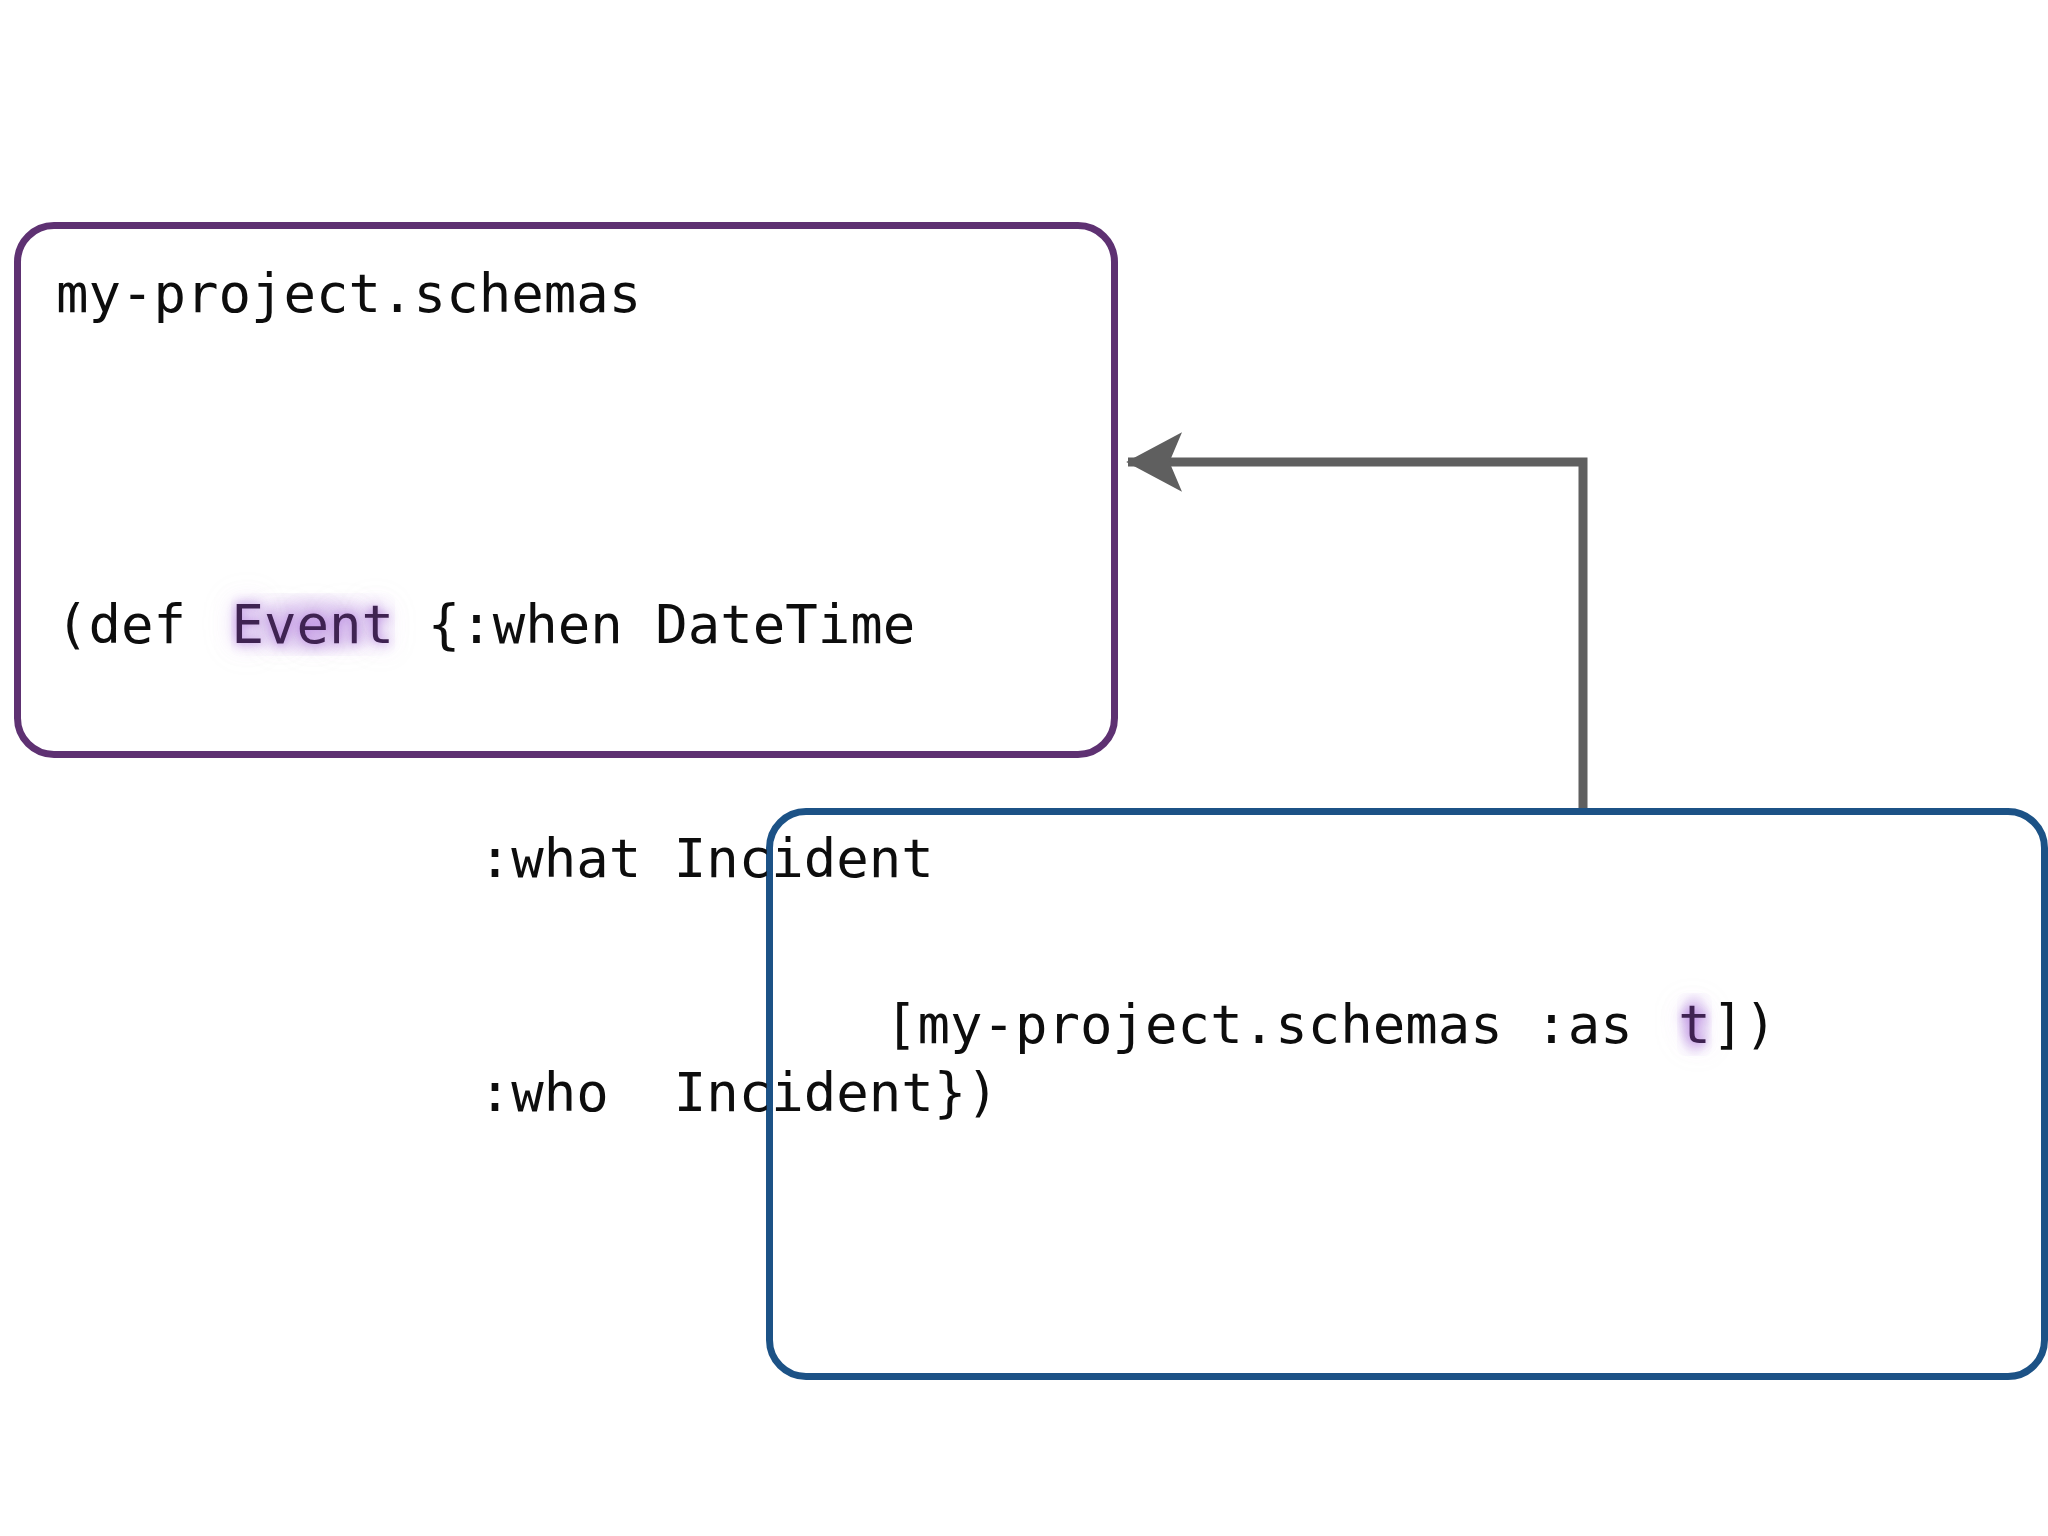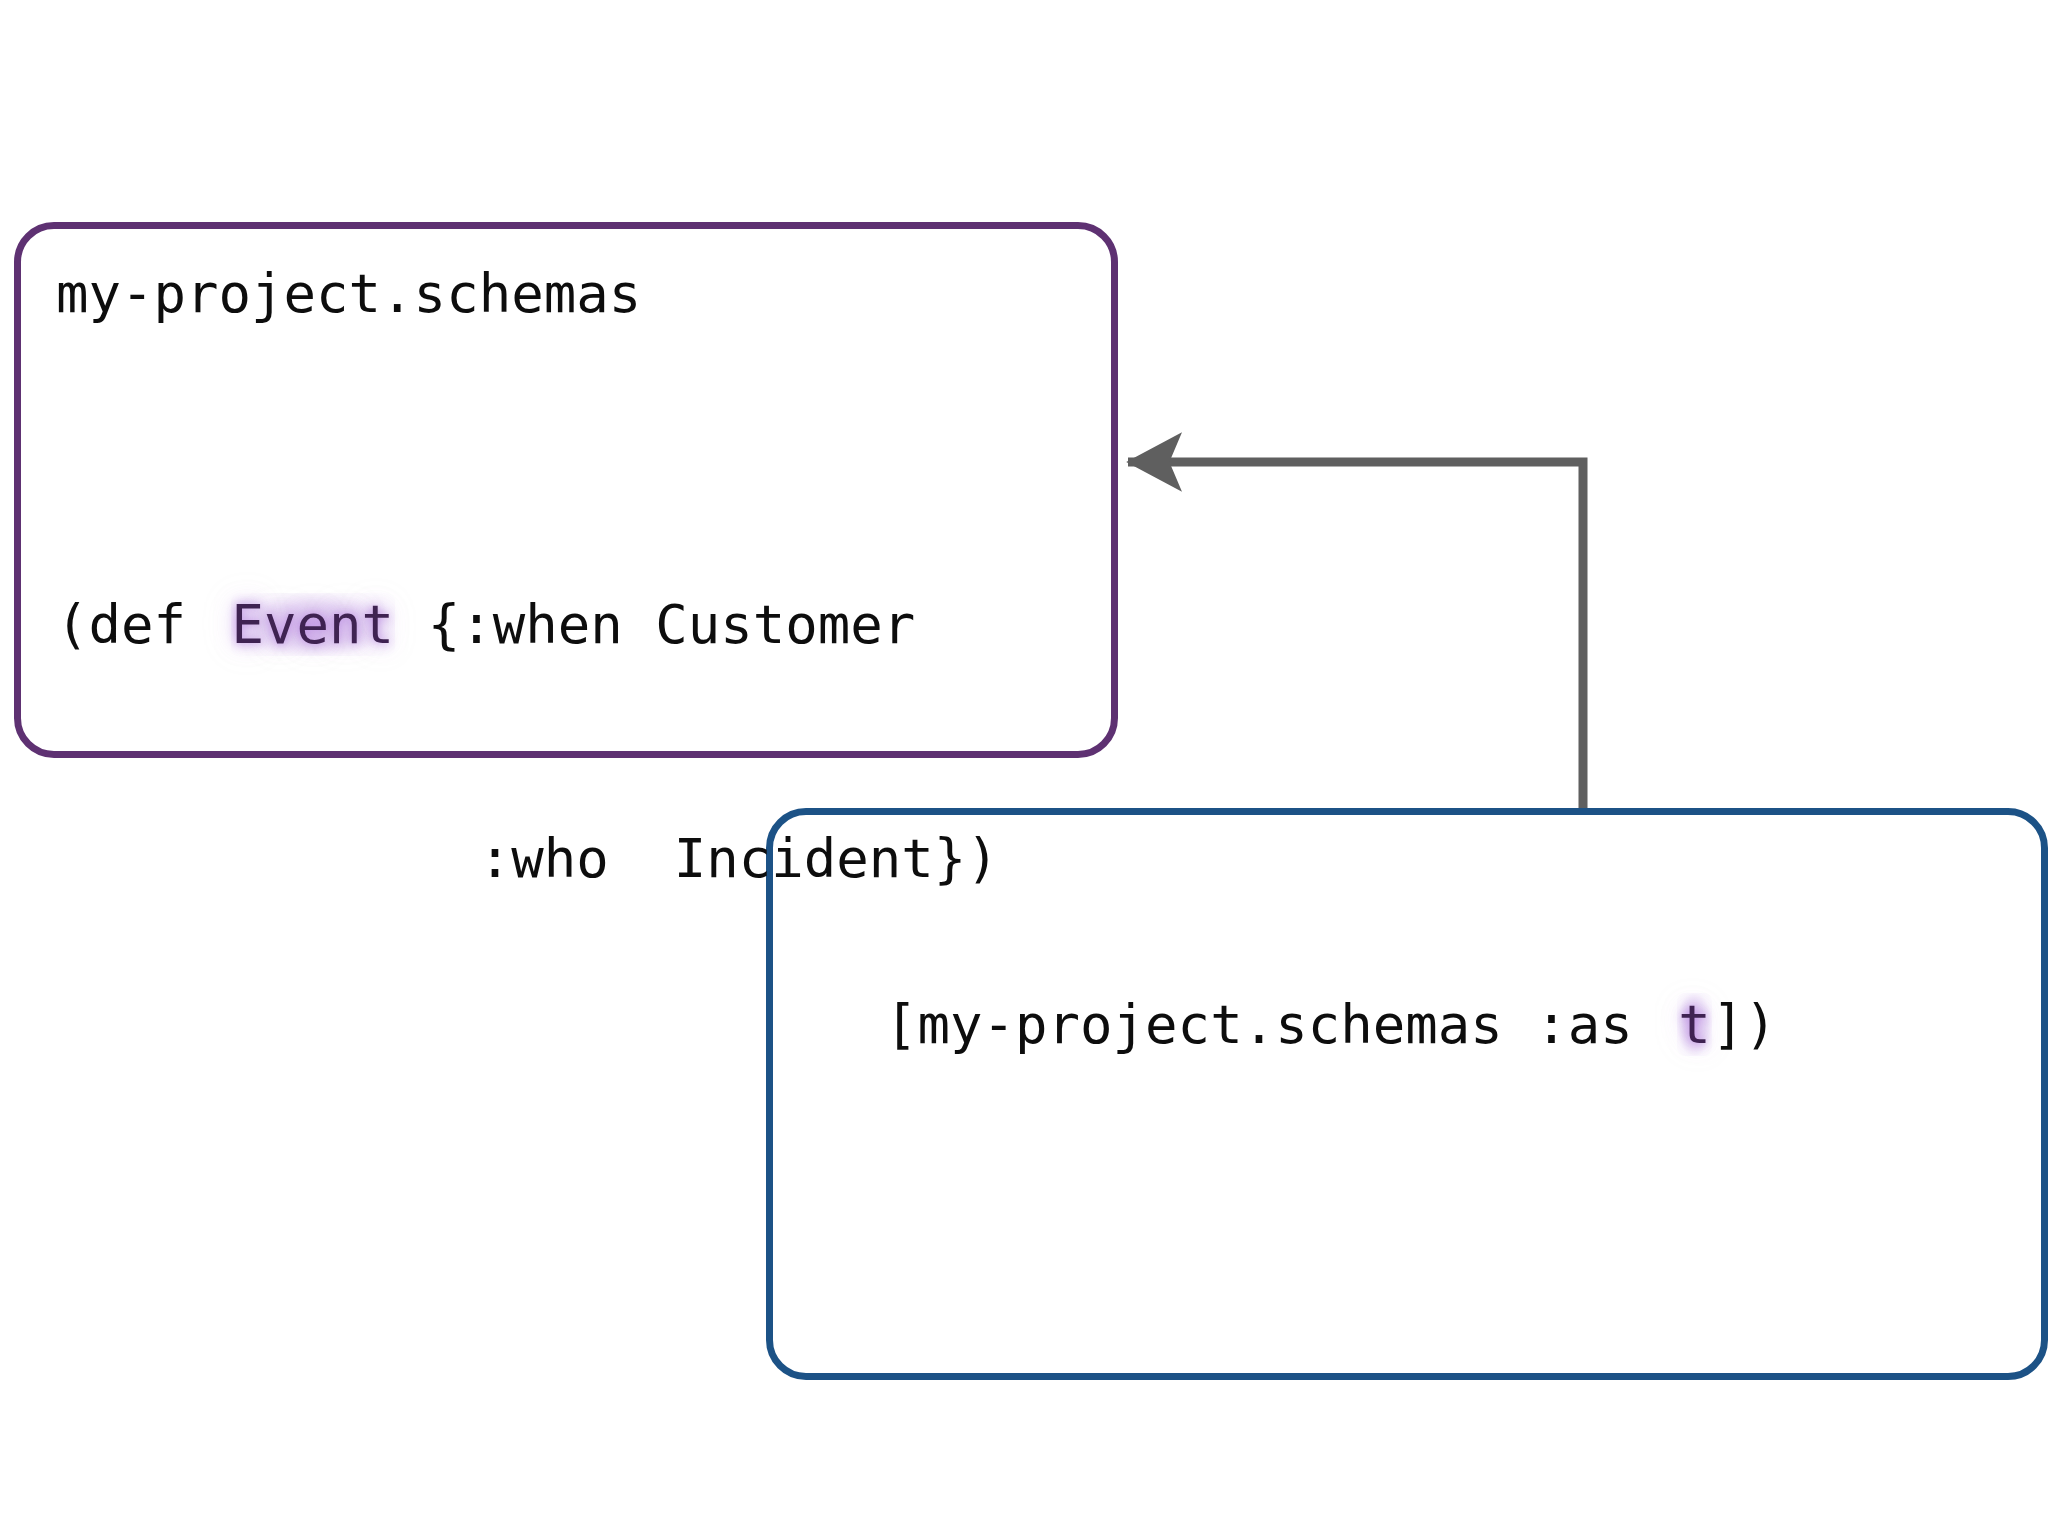--- a/index.html
+++ b/index.html
@@ -98,21 +98,22 @@
       </marker>
     </defs>
     <polyline points="1583,808 1583,462 1128,462" fill="none" stroke="#5f5f5f" stroke-width="9" stroke-linecap="butt" stroke-linejoin="miter" marker-end="url(#arrowhead)"></polyline>
   </svg>
 
   <div class="code-box" id="schemas-box"></div>
 
   <div class="code" id="schemas-header">my-project.schemas</div>
 
   <div class="code" id="schemas-body">
-    <div><span>(def </span><span class="hl">Event</span><span> {:when Customer</span></div>
+    <div><span>(def </span><span class="hl">Event</span><span> {:when DateTime</span></div>
+    <div><span>             :what Incident</span></div>
     <div><span>             :who  Incident})</span></div>
   </div>
 
   <div class="code-box" id="consumer-box"></div>
 
   <div class="code" id="consumer-body">
     <div><span>  [my-project.schemas :as </span><span class="hl">t</span><span>])</span></div>
     <div>&nbsp;</div>
     
     

